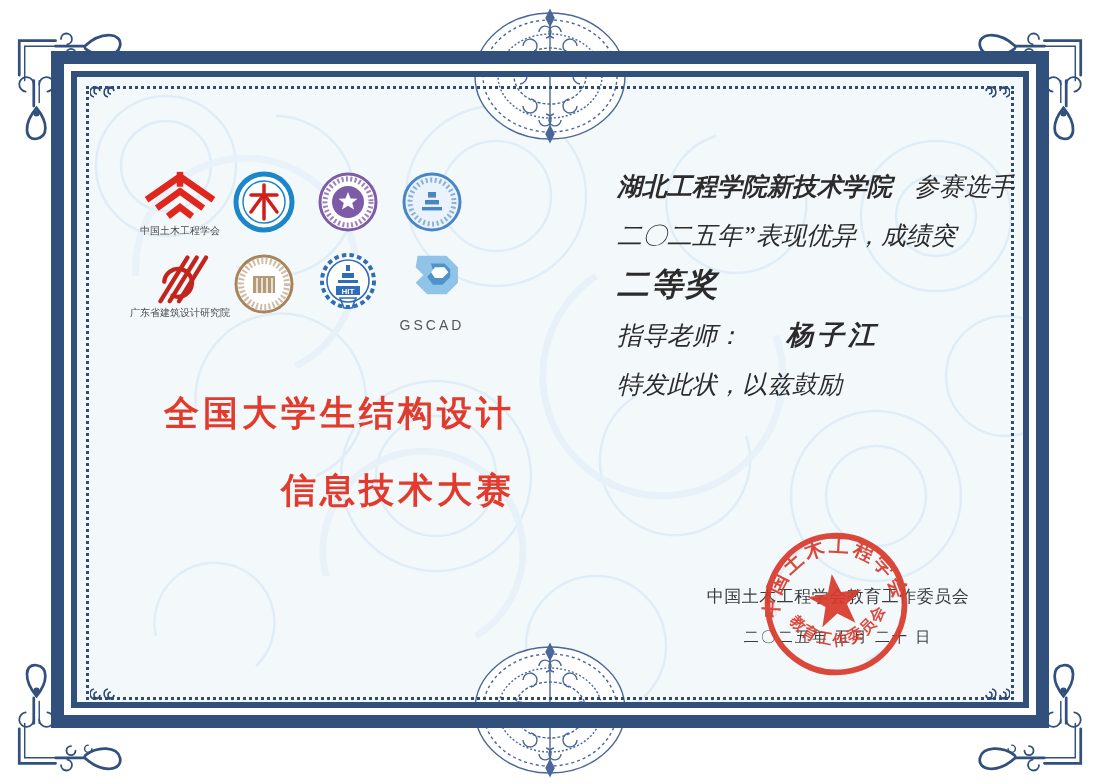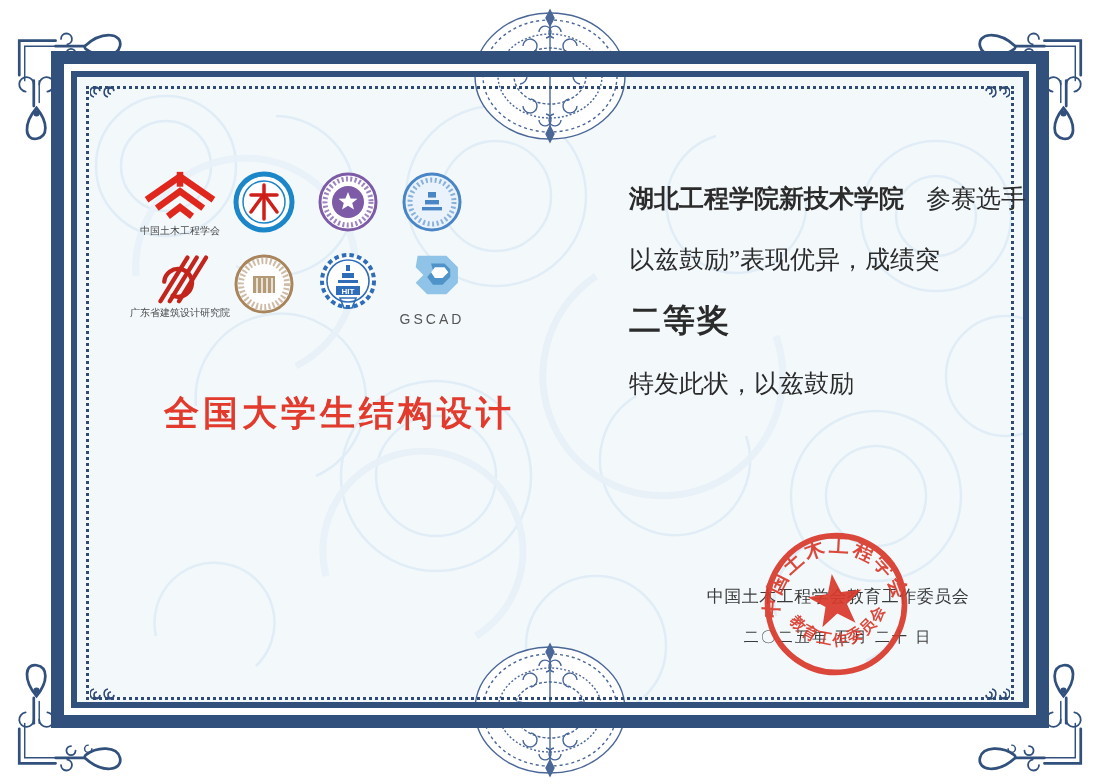--- a/index.html
+++ b/index.html
@@ -23,32 +23,32 @@
   .fl-tl{left:12px;top:28px;}
   .fl-tr{right:12px;top:28px;transform:scaleX(-1);}
   .fl-bl{left:12px;bottom:8px;transform:scaleY(-1);}
   .fl-br{right:12px;bottom:8px;transform:scale(-1,-1);}
 
   
   .logo-grid{position:absolute;left:138px;top:170px;width:336px;z-index:6;
              display:grid;grid-template-columns:repeat(4,84px);row-gap:14px;}
   .logo-cell{display:flex;flex-direction:column;align-items:center;justify-content:flex-start;}
   .logo-label{font-size:10px;color:#4a4a4a;margin-top:2px;white-space:nowrap;}
-  .logo-label-gs{font-size:14px;color:#555;letter-spacing:3px;margin-top:11px;}
+  .logo-label-gs{font-size:14px;color:#555;letter-spacing:3px;margin-top:17px;}
 
   
   .main-title{position:absolute;left:105px;top:390px;width:410px;z-index:6;text-align:right;
               color:#e23a2c;font-family:"Liberation Serif",serif;font-weight:bold;}
   .main-title .t1{font-size:35px;letter-spacing:4px;}
   .main-title .t2{font-size:35px;letter-spacing:4px;margin-top:30px;}
 
   
   .body-block{position:absolute;left:613px;top:160px;width:408px;z-index:6;
               color:#2b2b2b;font-family:"Liberation Serif",serif;font-size:25px;}
-  .body-block p{margin:16px;line-height:45px;white-space:nowrap;}
+  .body-block p{margin:4px;line-height:45px;white-space:nowrap;font-style:italic;}
   .school{font-weight:bold;}
   .gap-s{display:inline-block;width:22px;}
   .names{font-weight:bold;font-size:27px;letter-spacing:1px;}
   .zai{display:inline-block;margin-left:42px;}
   .award{font-weight:bold;font-size:32px;letter-spacing:2px;}
   .advisor-name{font-weight:bold;font-size:27px;margin-left:44px;letter-spacing:4px;}
 
   
   .organizer{position:absolute;left:137px;top:583px;z-index:6;font-size:20px;color:#3f3f3f;
              letter-spacing:1px;white-space:nowrap;}
@@ -332,26 +332,28 @@
         <path d="M16 4 H46 L58 16 V32 L46 44 H26 L14 32 L22 24 L14 16 Z" fill="#8fc3e8"></path>
         <path d="M30 12 H44 L50 18 V26 L42 34 H32 L26 26 L32 19 Z" fill="#4f93c9"></path>
         <path d="M34 16 H44 L48 21 L42 27 H34 L30 21 Z" fill="#ffffff"></path>
       </svg>
       <div class="logo-label-gs">GSCAD</div>
     </div>
   </div>
 
   <div class="main-title">
     <div class="t1">全国大学生结构设计</div>
+    <div class="t2">信息技术大赛</div>
   </div>
 
   <div class="body-block">
     <p><span class="school">湖北工程学院新技术学院</span><span class="gap-s"></span><span>参赛选手</span></p>
-    <p>以兹鼓励”表现优异，成绩突</p>
+    <p>二〇二五年”表现优异，成绩突</p>
     <p><span class="award">二等奖</span></p>
+    <p><span>指导老师：</span><span class="advisor-name">杨子江</span></p>
     <p>特发此状，以兹鼓励</p>
   </div>
 
 
   <div class="signature">
     <div class="org">中国土木工程学会教育工作委员会</div>
     <div class="date">二〇二五年 五月 二十 日</div>
   </div>
 
   <svg class="seal" viewBox="0 0 160 160">

